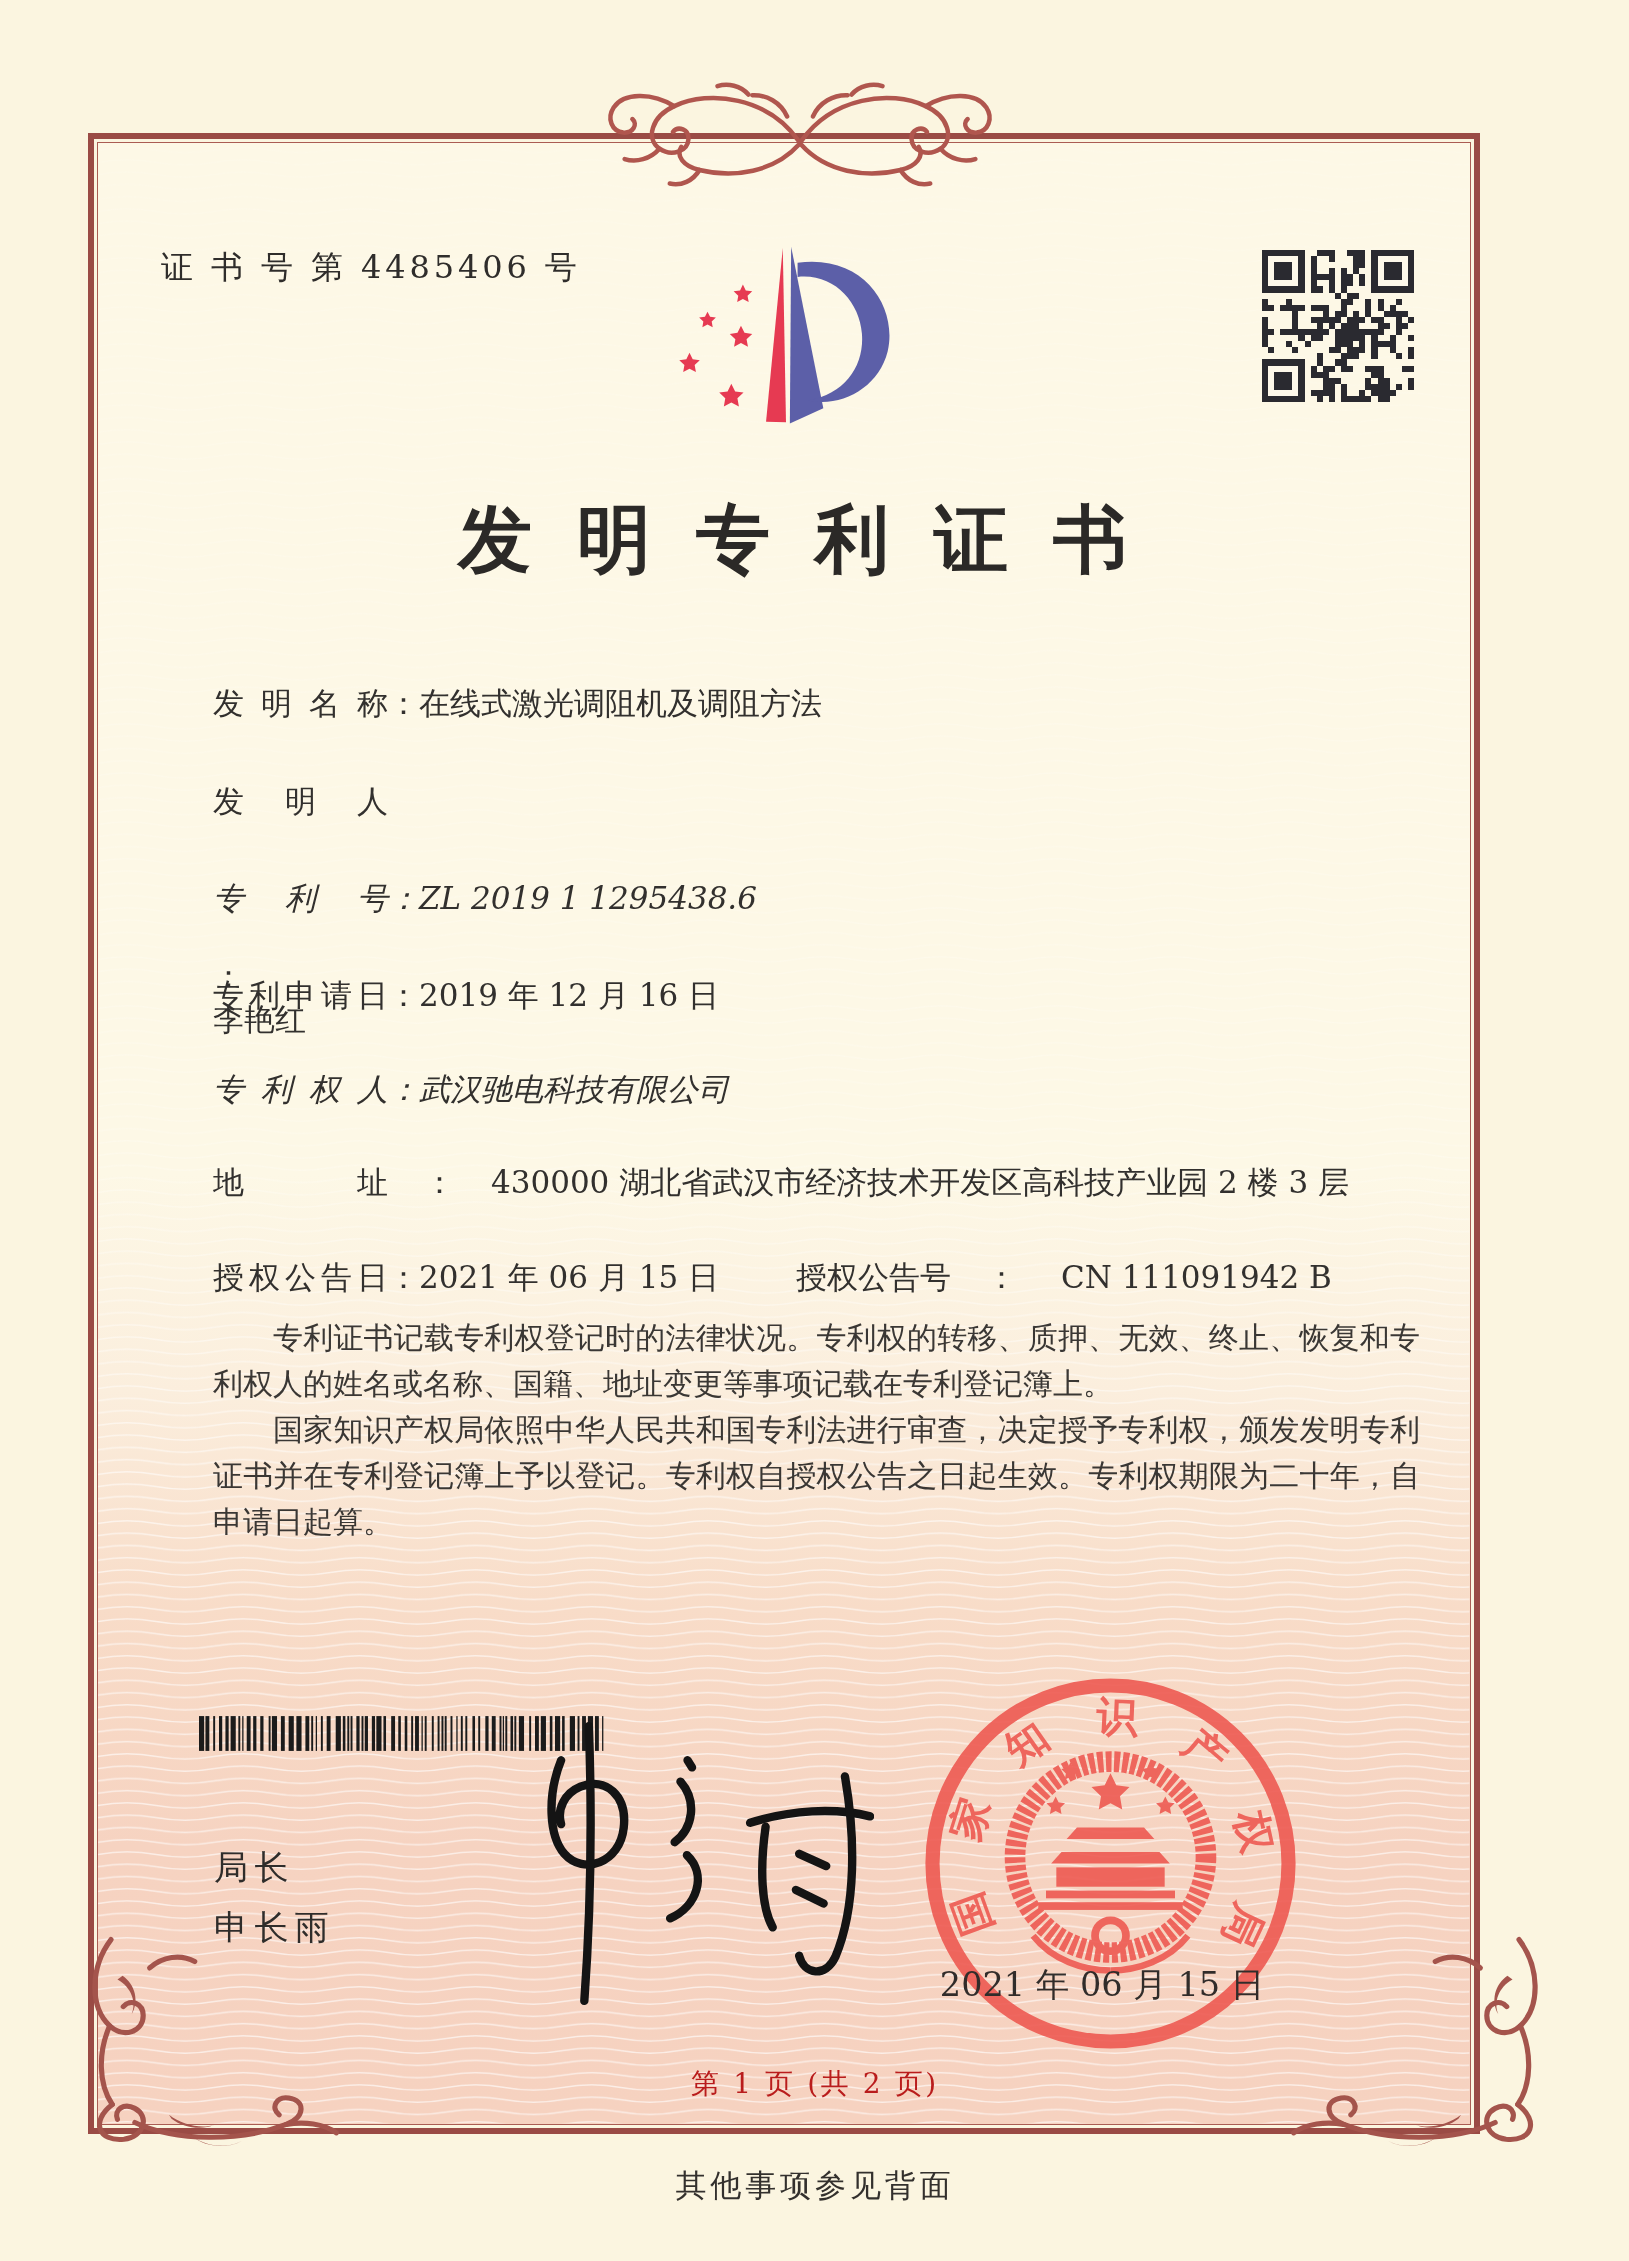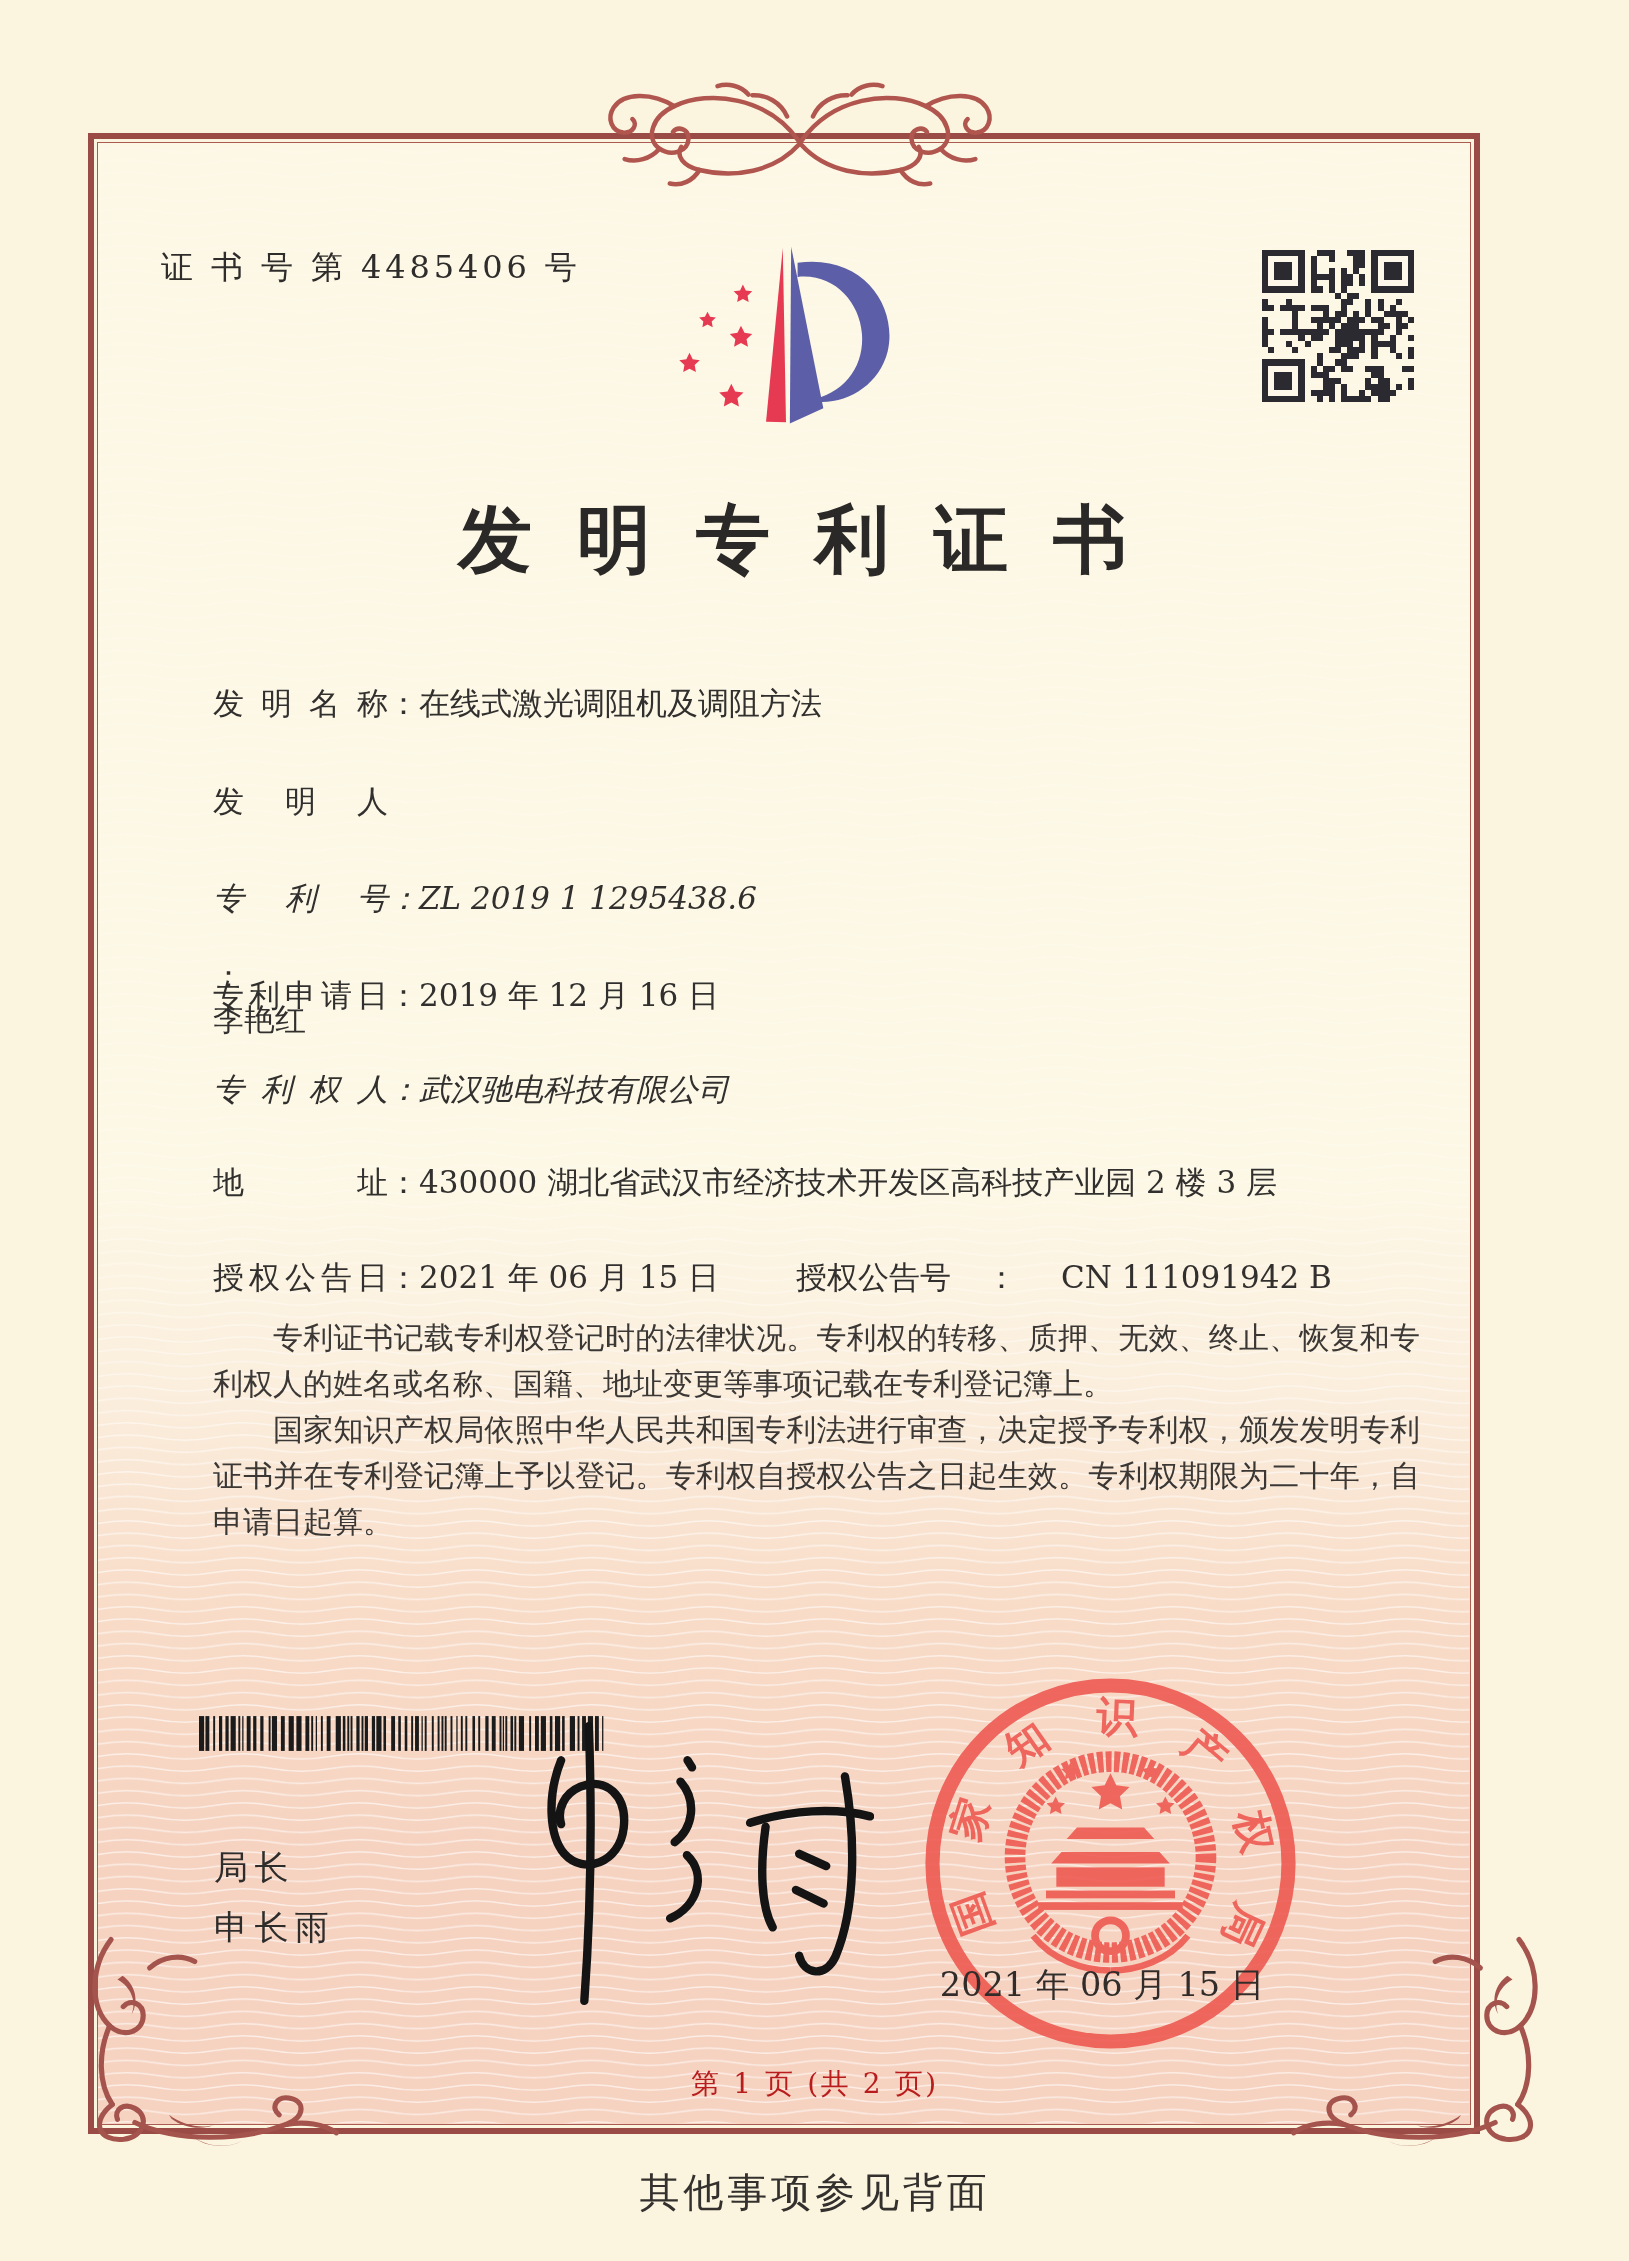--- a/index.html
+++ b/index.html
@@ -35,21 +35,21 @@
   .colon{flex:0 0 auto;}
   .val{flex:1 1 auto;}
   .grant-group2{position:absolute;left:583px;top:0;display:flex;font-size:31px;gap:35px;}
   .paras{position:absolute;left:213px;width:1207px;top:1315px;z-index:5;
          font-size:30px;line-height:46px;text-align:justify;color:#3a3734;}
   .paras p{margin:0;text-indent:2em;}
   .chief{position:absolute;left:214px;font-size:34px;letter-spacing:6.4px;color:#2f2d2b;z-index:6;}
   .footer-page{position:absolute;left:0;right:0;top:2065px;text-align:center;
                font-size:28px;letter-spacing:2.6px;color:#b91c1c;z-index:6;}
   .back-note{position:absolute;left:0;right:0;top:2165px;text-align:center;
-             font-size:40px;letter-spacing:3.9px;color:#33302d;z-index:6;}
+             font-size:31px;letter-spacing:3.9px;color:#33302d;z-index:6;}
   .svgbox{position:absolute;z-index:4;}
   .z6{z-index:6;}
 </style>
 </head>
 <body>
 
 <div class="frame">
   <div class="frame-inner">
     <svg class="waves" xmlns="http://www.w3.org/2000/svg" preserveAspectRatio="none" viewBox="0 0 2125 3069" width="1370" height="1979">
       <defs>
@@ -377,21 +377,21 @@
 <div class="row" style="top:974px;">
   <span class="lbl">专利申请日</span>
     <span class="colon">：</span>
     <span class="val">2019 年 12 月 16 日</span>
 </div>
 <div class="row" style="top:1068px;font-style:italic;">
   <span class="lbl">专利权人</span>
     <span class="colon">：</span>
     <span class="val">武汉驰电科技有限公司</span>
 </div>
-<div class="row" style="top:1161px;">
+<div class="row" style="top:1161px;gap:36px;">
   <span class="lbl">地址</span>
     <span class="colon">：</span>
     <span class="val">430000 湖北省武汉市经济技术开发区高科技产业园 2 楼 3 层</span>
 </div>
 
 <div class="row" style="top:1256px;">
   <span class="lbl">授权公告日</span>
     <span class="colon">：</span>
     <span class="lbl-auto">2021 年 06 月 15 日</span>
   <span class="grant-group2">

